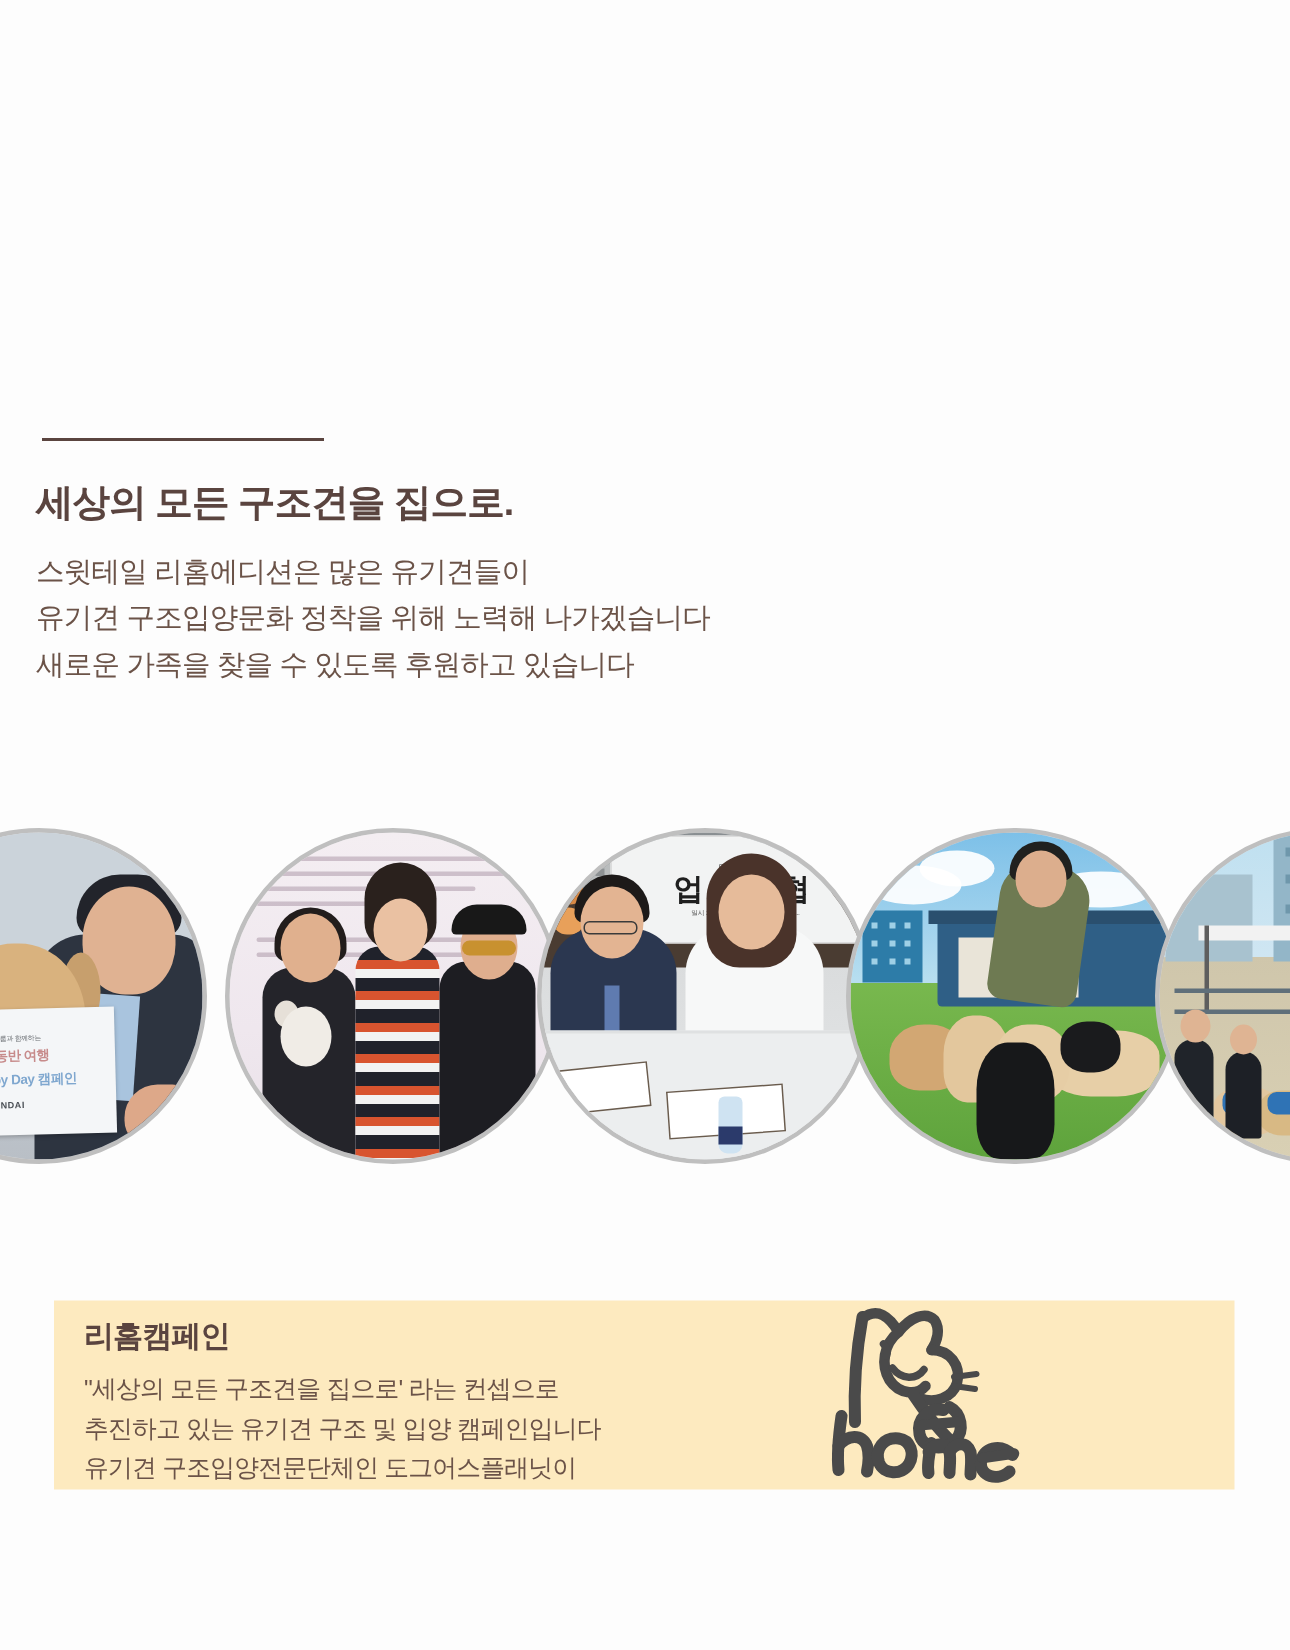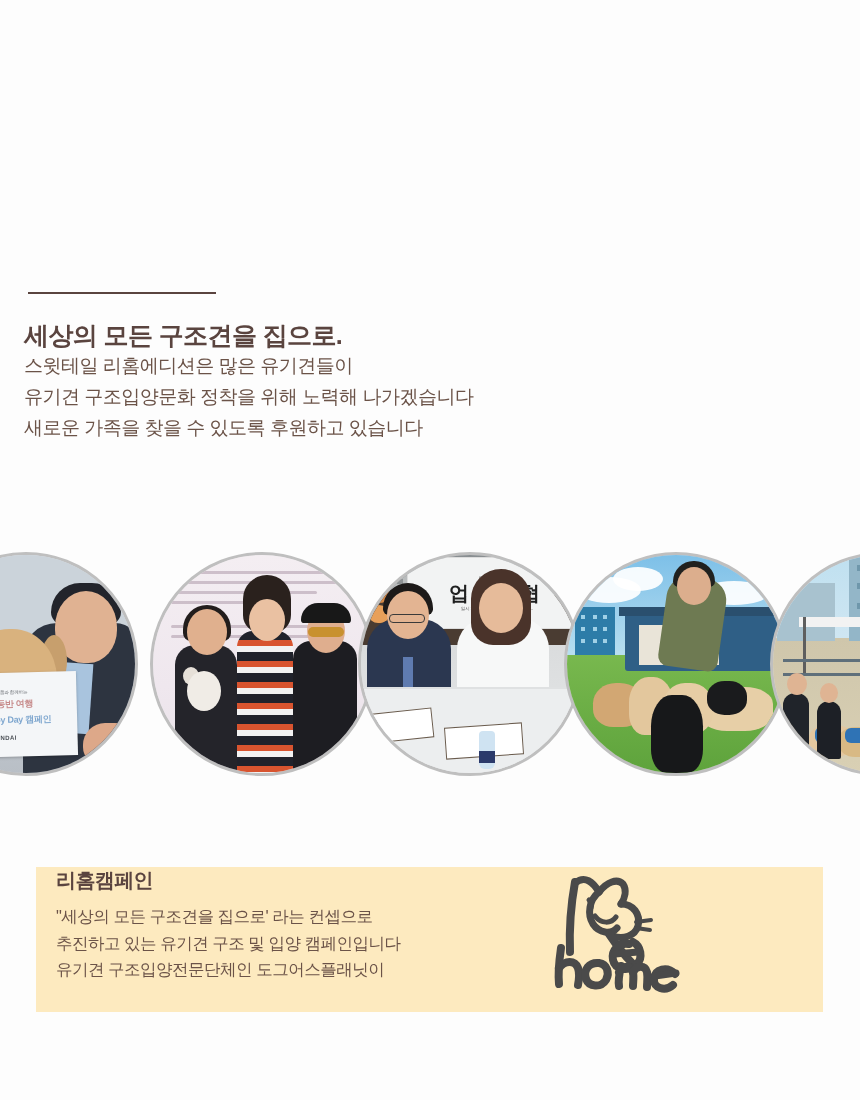--- a/index.html
+++ b/index.html
@@ -56,20 +56,21 @@
     left: 24px;
     top: 320px;
     width: 640px;
   }
   .sub-title {
     font-weight: 700;
     font-size: 25px;
     line-height: 1.25;
     color: #5a443f;
     letter-spacing: -0.6px;
+    margin-bottom: 16px;
   }
   .sub-body p {
     font-size: 19px;
     line-height: 1.63;
     color: #6b5348;
     letter-spacing: -0.5px;
     font-weight: 400;
   }
 
   
@@ -219,24 +220,24 @@
   .p5 .vest{ position:absolute; bottom:30px; background:#2f73b5; border-radius:6px; }
   .p5 .v1{ left:42px; width:24px; height:16px; }
   .p5 .v2{ left:72px; width:22px; height:15px; }
 
   
   .campaign {
     position: absolute;
     left: 36px;
     top: 867px;
     width: 787px;
-    height: 145px;
+    height: 126px;
     background: #fdeabf;
     display: flex;
-    align-items: flex-start;
+    align-items: flex-end;
   }
   .campaign-text {
     padding-left: 20px;
     flex: 1 1 auto;
   }
   .campaign-title {
     font-size: 20px;
     font-weight: 700;
     color: #5a443f;
     letter-spacing: -0.6px;

